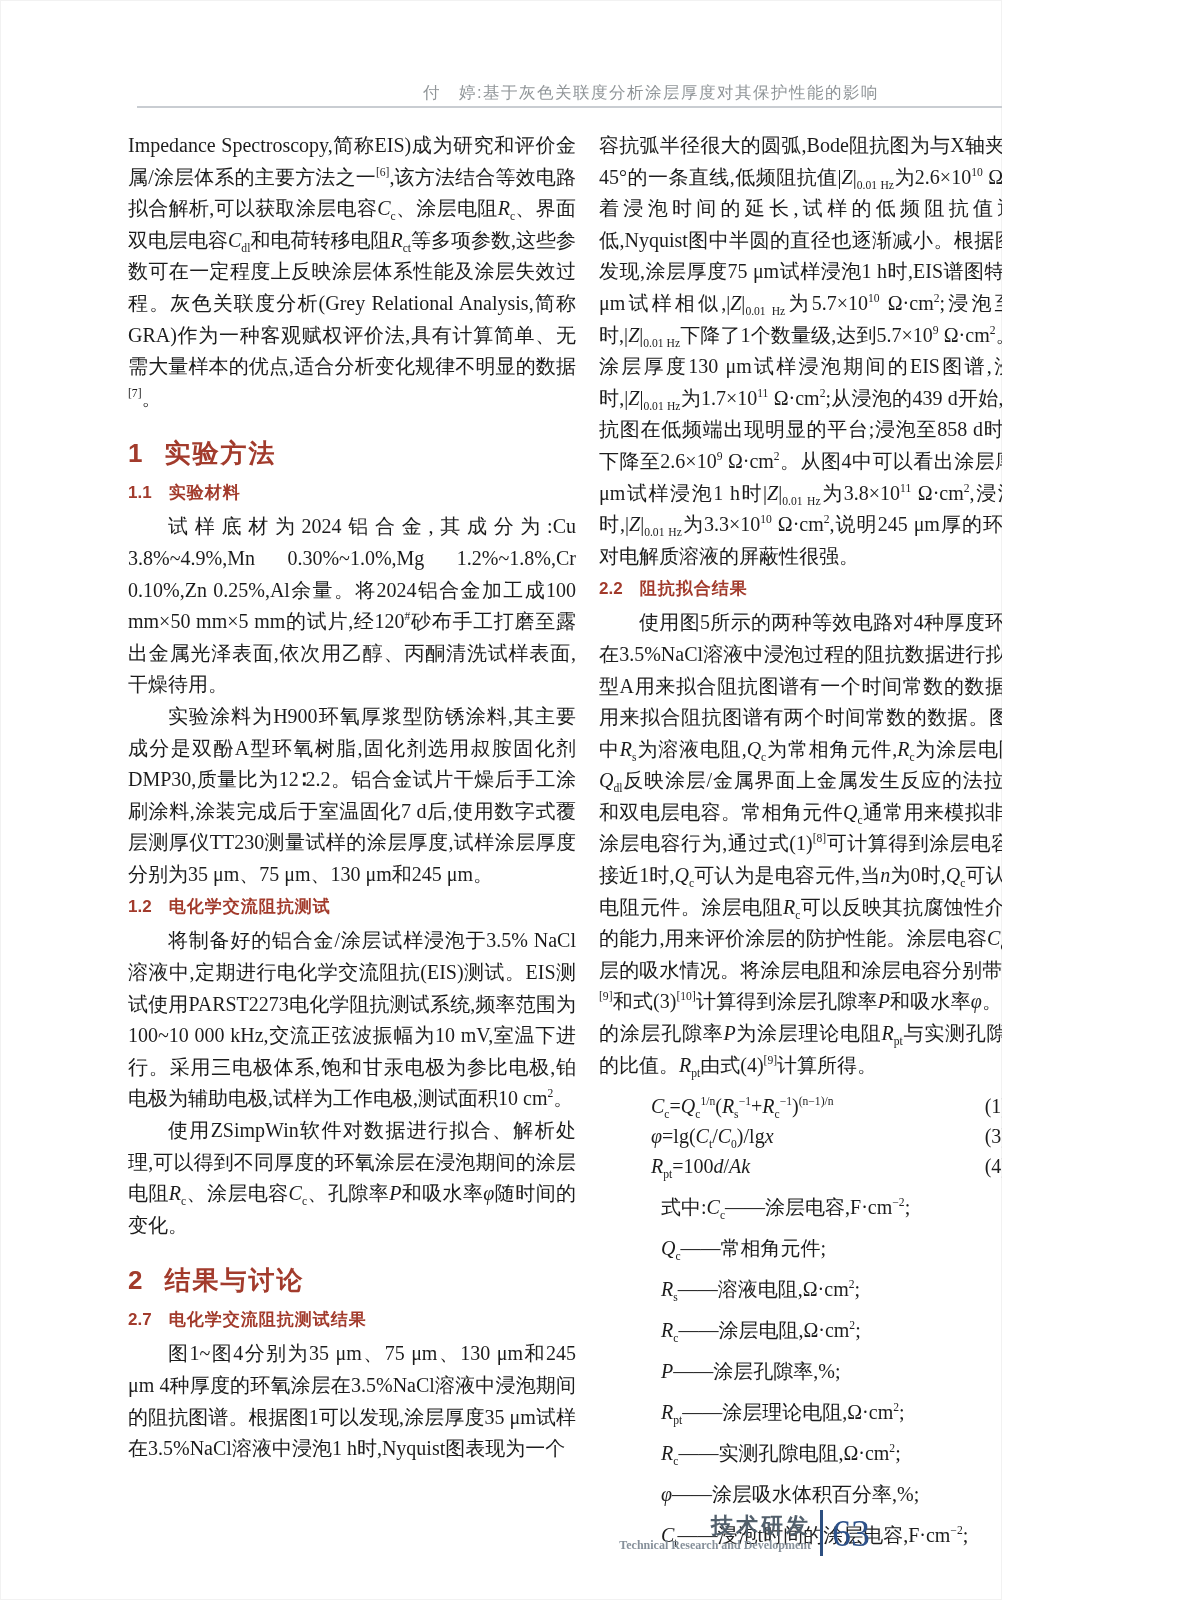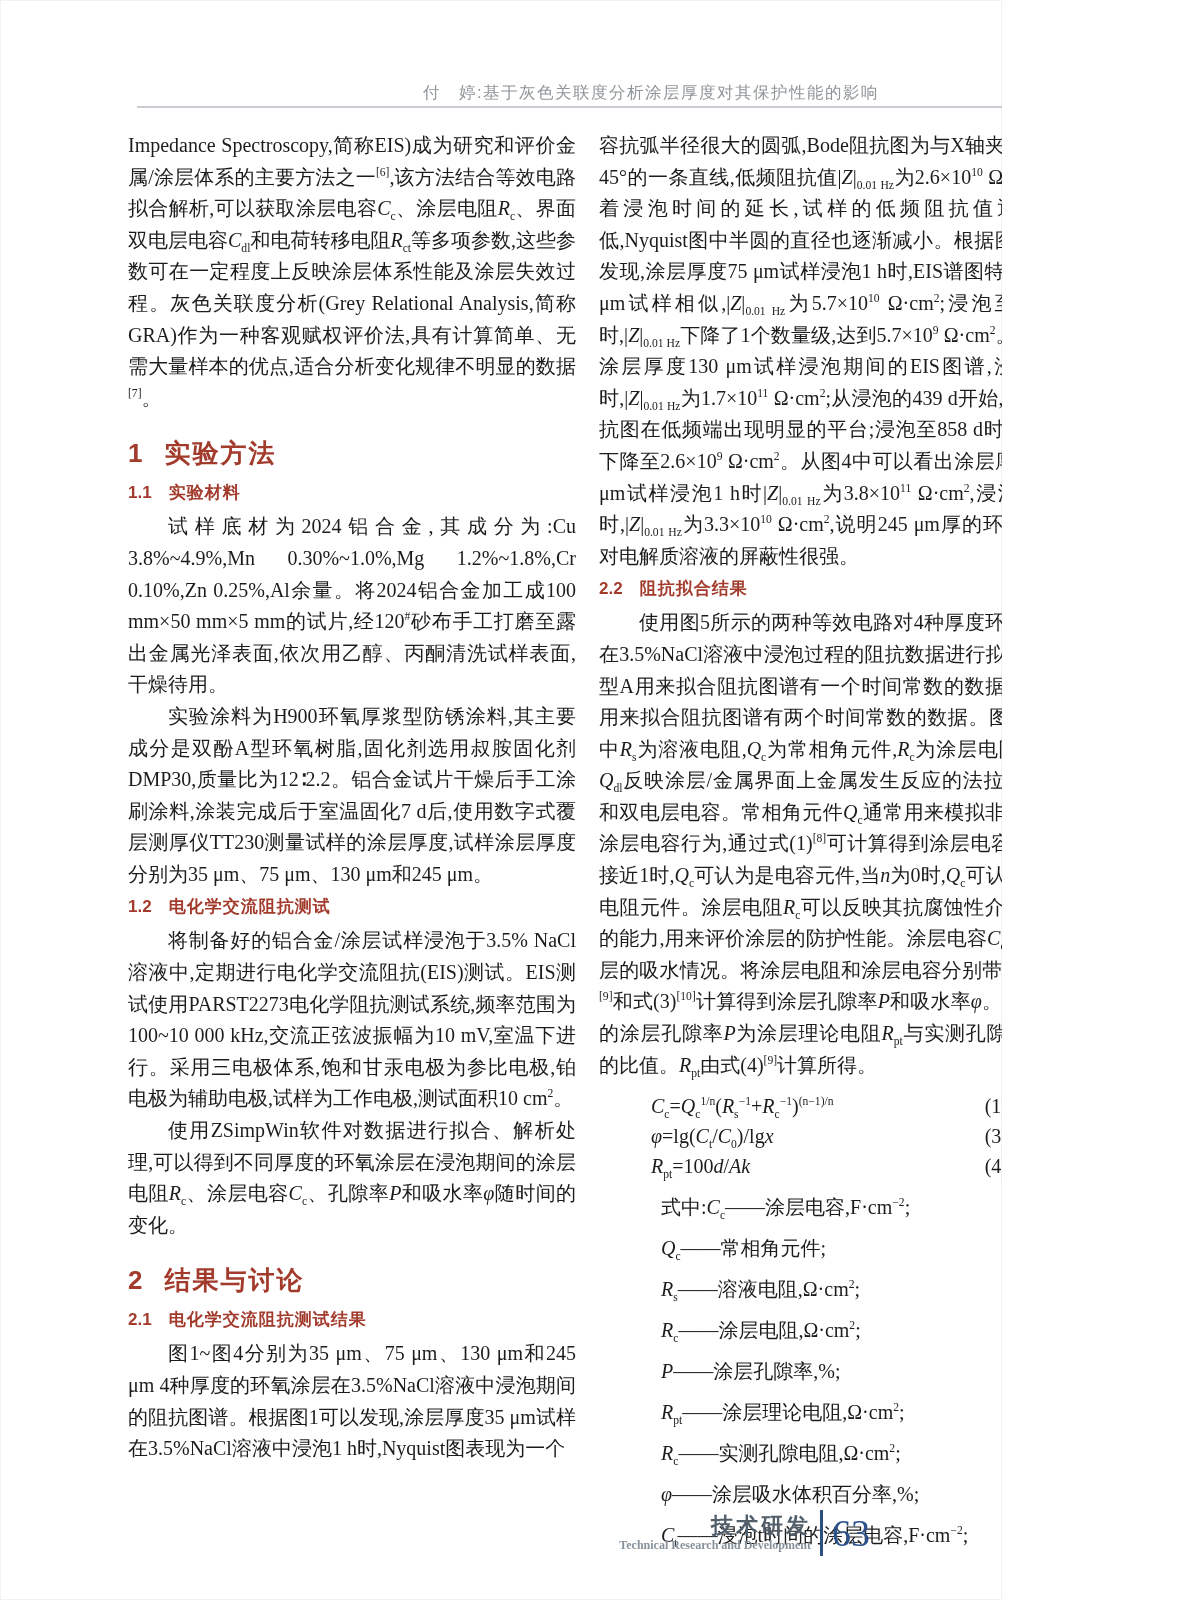--- a/index.html
+++ b/index.html
@@ -95,21 +95,21 @@
       <h2 class="sec"><span class="num">1.1</span><span>实验材料</span></h2>
       <p class="body indent">试样底材为2024铝合金,其成分为:Cu 3.8%~4.9%,Mn 0.30%~1.0%,Mg 1.2%~1.8%,Cr 0.10%,Zn 0.25%,Al余量。将2024铝合金加工成100 mm×50 mm×5 mm的试片,经120<sup>#</sup>砂布手工打磨至露出金属光泽表面,依次用乙醇、丙酮清洗试样表面,干燥待用。</p>
       <p class="body indent">实验涂料为H900环氧厚浆型防锈涂料,其主要成分是双酚A型环氧树脂,固化剂选用叔胺固化剂DMP30,质量比为12∶2.2。铝合金试片干燥后手工涂刷涂料,涂装完成后于室温固化7 d后,使用数字式覆层测厚仪TT230测量试样的涂层厚度,试样涂层厚度分别为35 μm、75 μm、130 μm和245 μm。</p>
 
       <h2 class="sec"><span class="num">1.2</span><span>电化学交流阻抗测试</span></h2>
       <p class="body indent">将制备好的铝合金/涂层试样浸泡于3.5% NaCl溶液中,定期进行电化学交流阻抗(EIS)测试。EIS测试使用PARST2273电化学阻抗测试系统,频率范围为100~10 000 kHz,交流正弦波振幅为10 mV,室温下进行。采用三电极体系,饱和甘汞电极为参比电极,铂电极为辅助电极,试样为工作电极,测试面积10 cm<sup>2</sup>。</p>
       <p class="body indent">使用ZSimpWin软件对数据进行拟合、解析处理,可以得到不同厚度的环氧涂层在浸泡期间的涂层电阻<i>R</i><sub>c</sub>、涂层电容<i>C</i><sub>c</sub>、孔隙率<i>P</i>和吸水率<i>φ</i>随时间的变化。</p>
 
       <h1 class="sec"><span class="num">2</span><span>结果与讨论</span></h1>
 
-      <h2 class="sec"><span class="num">2.1</span><span>电化学交流阻抗测试结果</span></h2>
+      <h2 class="sec"><span class="num">2.7</span><span>电化学交流阻抗测试结果</span></h2>
       <p class="body indent">图1~图4分别为35 μm、75 μm、130 μm和245 μm 4种厚度的环氧涂层在3.5%NaCl溶液中浸泡期间的阻抗图谱。根据图1可以发现,涂层厚度35 μm试样在3.5%NaCl溶液中浸泡1 h时,Nyquist图表现为一个</p>
     </div>
 
     <div class="col-right">
       <p class="body">容抗弧半径很大的圆弧,Bode阻抗图为与X轴夹角接近45°的一条直线,低频阻抗值|<i>Z</i>|<sub>0.01 Hz</sub>为2.6×10<sup>10</sup> Ω·cm<sup>2</sup>;随着浸泡时间的延长,试样的低频阻抗值逐渐降低,Nyquist图中半圆的直径也逐渐减小。根据图2可以发现,涂层厚度75 μm试样浸泡1 h时,EIS谱图特征与35 μm试样相似,|<i>Z</i>|<sub>0.01 Hz</sub>为5.7×10<sup>10</sup> Ω·cm<sup>2</sup>;浸泡至473 d时,|<i>Z</i>|<sub>0.01 Hz</sub>下降了1个数量级,达到5.7×10<sup>9</sup> Ω·cm<sup>2</sup>。图3为涂层厚度130 μm试样浸泡期间的EIS图谱,浸泡1 h时,|<i>Z</i>|<sub>0.01 Hz</sub>为1.7×10<sup>11</sup> Ω·cm<sup>2</sup>;从浸泡的439 d开始,Bode阻抗图在低频端出现明显的平台;浸泡至858 d时,|<i>Z</i>|<sub>0.01 Hz</sub>下降至2.6×10<sup>9</sup> Ω·cm<sup>2</sup>。从图4中可以看出涂层厚度245 μm试样浸泡1 h时|<i>Z</i>|<sub>0.01 Hz</sub>为3.8×10<sup>11</sup> Ω·cm<sup>2</sup>,浸泡730 d时,|<i>Z</i>|<sub>0.01 Hz</sub>为3.3×10<sup>10</sup> Ω·cm<sup>2</sup>,说明245 μm厚的环氧涂层对电解质溶液的屏蔽性很强。</p>
 
       <h2 class="sec"><span class="num">2.2</span><span>阻抗拟合结果</span></h2>
       <p class="body indent">使用图5所示的两种等效电路对4种厚度环氧涂层在3.5%NaCl溶液中浸泡过程的阻抗数据进行拟合。模型A用来拟合阻抗图谱有一个时间常数的数据,模型B用来拟合阻抗图谱有两个时间常数的数据。图5中,其中<i>R</i><sub>s</sub>为溶液电阻,<i>Q</i><sub>c</sub>为常相角元件,<i>R</i><sub>c</sub>为涂层电阻,<i>R</i><sub>ct</sub>和<i>Q</i><sub>dl</sub>反映涂层/金属界面上金属发生反应的法拉第电阻和双电层电容。常相角元件<i>Q</i><sub>c</sub>通常用来模拟非理想的涂层电容行为,通过式(1)<sup>[8]</sup>可计算得到涂层电容<i>C</i><sub>c</sub>,当<i>n</i>接近1时,<i>Q</i><sub>c</sub>可认为是电容元件,当<i>n</i>为0时,<i>Q</i><sub>c</sub>可认为是纯电阻元件。涂层电阻<i>R</i><sub>c</sub>可以反映其抗腐蚀性介质渗透的能力,用来评价涂层的防护性能。涂层电容<i>C</i><sub>c</sub>反映涂层的吸水情况。将涂层电阻和涂层电容分别带入式(2)<sup>[9]</sup>和式(3)<sup>[10]</sup>计算得到涂层孔隙率<i>P</i>和吸水率<i>φ</i>。式(2)中的涂层孔隙率<i>P</i>为涂层理论电阻<i>R</i><sub>pt</sub>与实测孔隙电阻<i>R</i><sub>c</sub>的比值。<i>R</i><sub>pt</sub>由式(4)<sup>[9]</sup>计算所得。</p>
 
       <div class="equations">

